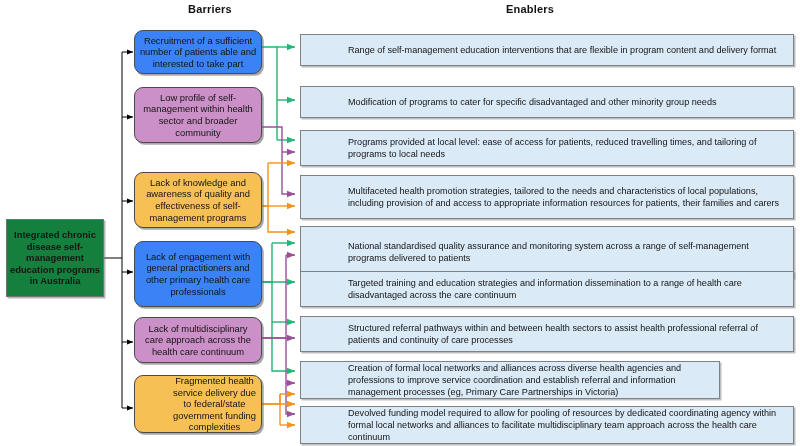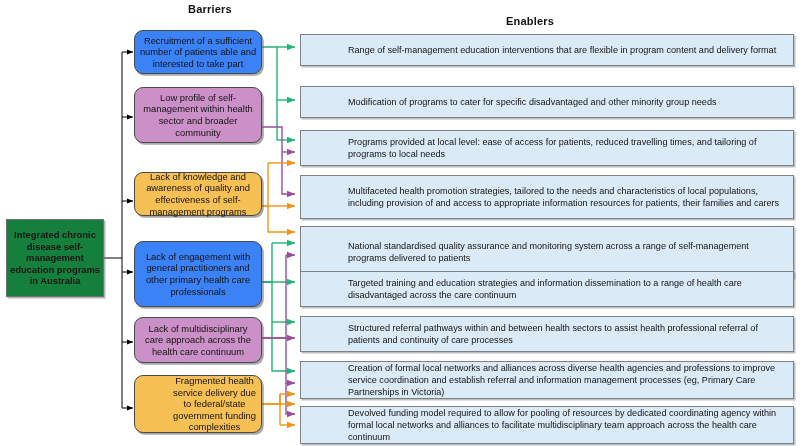--- a/index.html
+++ b/index.html
@@ -90,27 +90,27 @@
       <path d="M268,206 V232 H295" marker-end="url(#aorange)"></path>
       <path d="M262,404 H280 V394"></path>
       <path d="M280,394 H295" marker-end="url(#aorange)"></path>
       <path d="M262,404 H295" marker-end="url(#aorange)"></path>
       <path d="M280,425 H295" marker-end="url(#aorange)"></path>
       <path d="M280,394 V425"></path>
     </g>
   </svg>
 
   <div class="hdr" style="left:155px;top:3px;width:110px;">Barriers</div>
-  <div class="hdr" style="left:470px;top:3px;width:120px;margin-top:12px;">Enablers</div>
+  <div class="hdr" style="left:470px;top:3px;width:120px;">Enablers</div>
 
   <div class="node root" style="left:6px;top:219px;width:98px;height:78px;">Integrated chronic disease self-management education programs in Australia</div>
 
   <div class="node barrier green" style="left:134px;top:30px;width:128px;height:44px;">Recruitment of a sufficient number of patients able and interested to take part</div>
   <div class="node barrier purple" style="left:134px;top:87px;width:128px;height:56px;">Low profile of self-management within health sector and broader community</div>
-  <div class="node barrier orange" style="left:134px;top:172px;width:128px;height:44px;">Lack of knowledge and awareness of quality and effectiveness of self-management programs</div>
+  <div class="node barrier orange" style="left:134px;top:172px;width:128px;height:56px;">Lack of knowledge and awareness of quality and effectiveness of self-management programs</div>
   <div class="node barrier green" style="left:134px;top:241px;width:128px;height:66px;">Lack of engagement with general practitioners and other primary health care professionals</div>
   <div class="node barrier purple" style="left:134px;top:317px;width:128px;height:46px;">Lack of multidisciplinary care approach across the health care continuum</div>
   <div class="node barrier orange" style="left:134px;top:375px;width:128px;height:58px;padding-left:37px;">Fragmented health service delivery due to federal/state government funding complexities</div>
 
   <div class="node enabler" style="left:300px;top:34px;width:494px;height:32px;">
       <span>Range of self-management education interventions that are flexible in program content and delivery format</span>
     </div>
   <div class="node enabler" style="left:300px;top:86px;width:494px;height:32px;">
       <span>Modification of programs to cater for specific disadvantaged and other minority group needs</span>
     </div>
@@ -122,20 +122,20 @@
     </div>
   <div class="node enabler" style="left:300px;top:226px;width:494px;height:52px;">
       <span>National standardised quality assurance and monitoring system across a range of self-management programs delivered to patients</span>
     </div>
   <div class="node enabler" style="left:300px;top:271px;width:494px;height:36px;">
       <span>Targeted training and education strategies and information dissemination to a range of health care disadvantaged across the care continuum</span>
     </div>
   <div class="node enabler" style="left:300px;top:316px;width:494px;height:36px;">
       <span>Structured referral pathways within and between health sectors to assist health professional referral of patients and continuity of care processes</span>
     </div>
-  <div class="node enabler" style="left:300px;top:361px;width:494px;height:38px;">
+  <div class="node enabler" style="left:300px;top:361px;width:420px;height:38px;">
       <span>Creation of formal local networks and alliances across diverse health agencies and professions to improve service coordination and establish referral and information management processes (eg, Primary Care Partnerships in Victoria)</span>
     </div>
   <div class="node enabler" style="left:300px;top:406px;width:494px;height:38px;">
       <span>Devolved funding model required to allow for pooling of resources by dedicated coordinating agency within formal local networks and alliances to facilitate multidisciplinary team approach across the health care continuum</span>
     </div>
 
 </div>
 
 </body></html>

